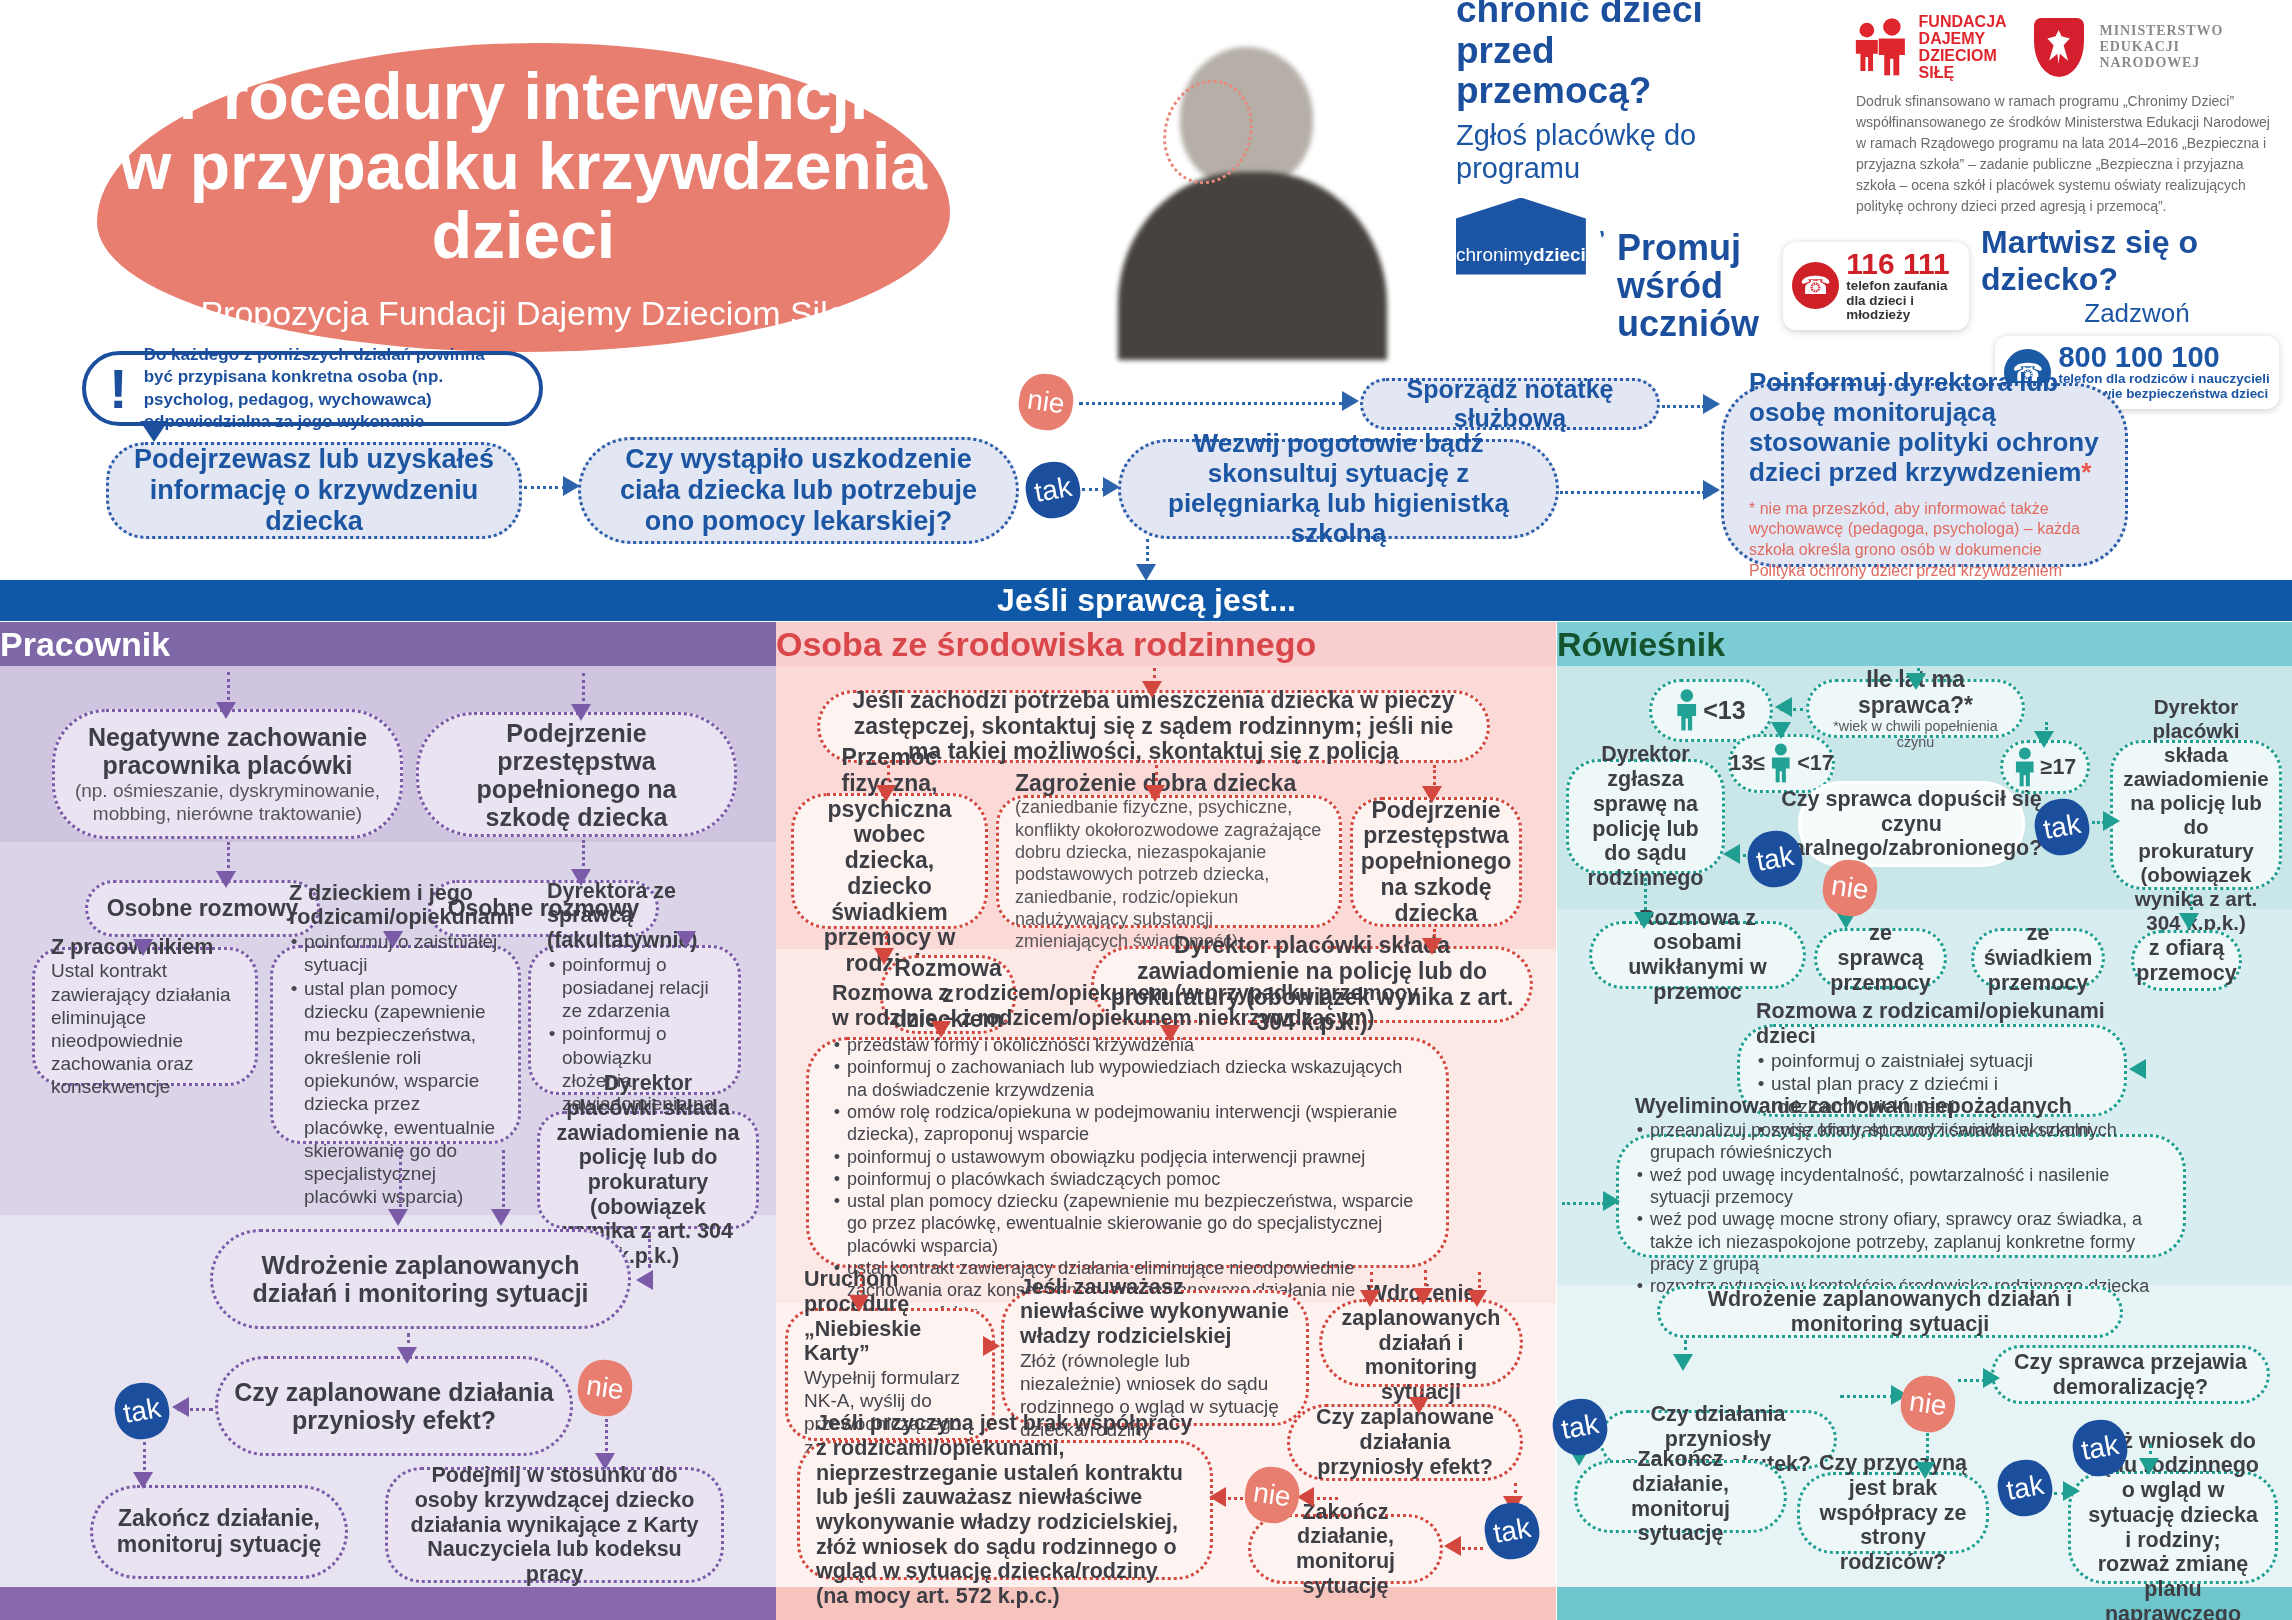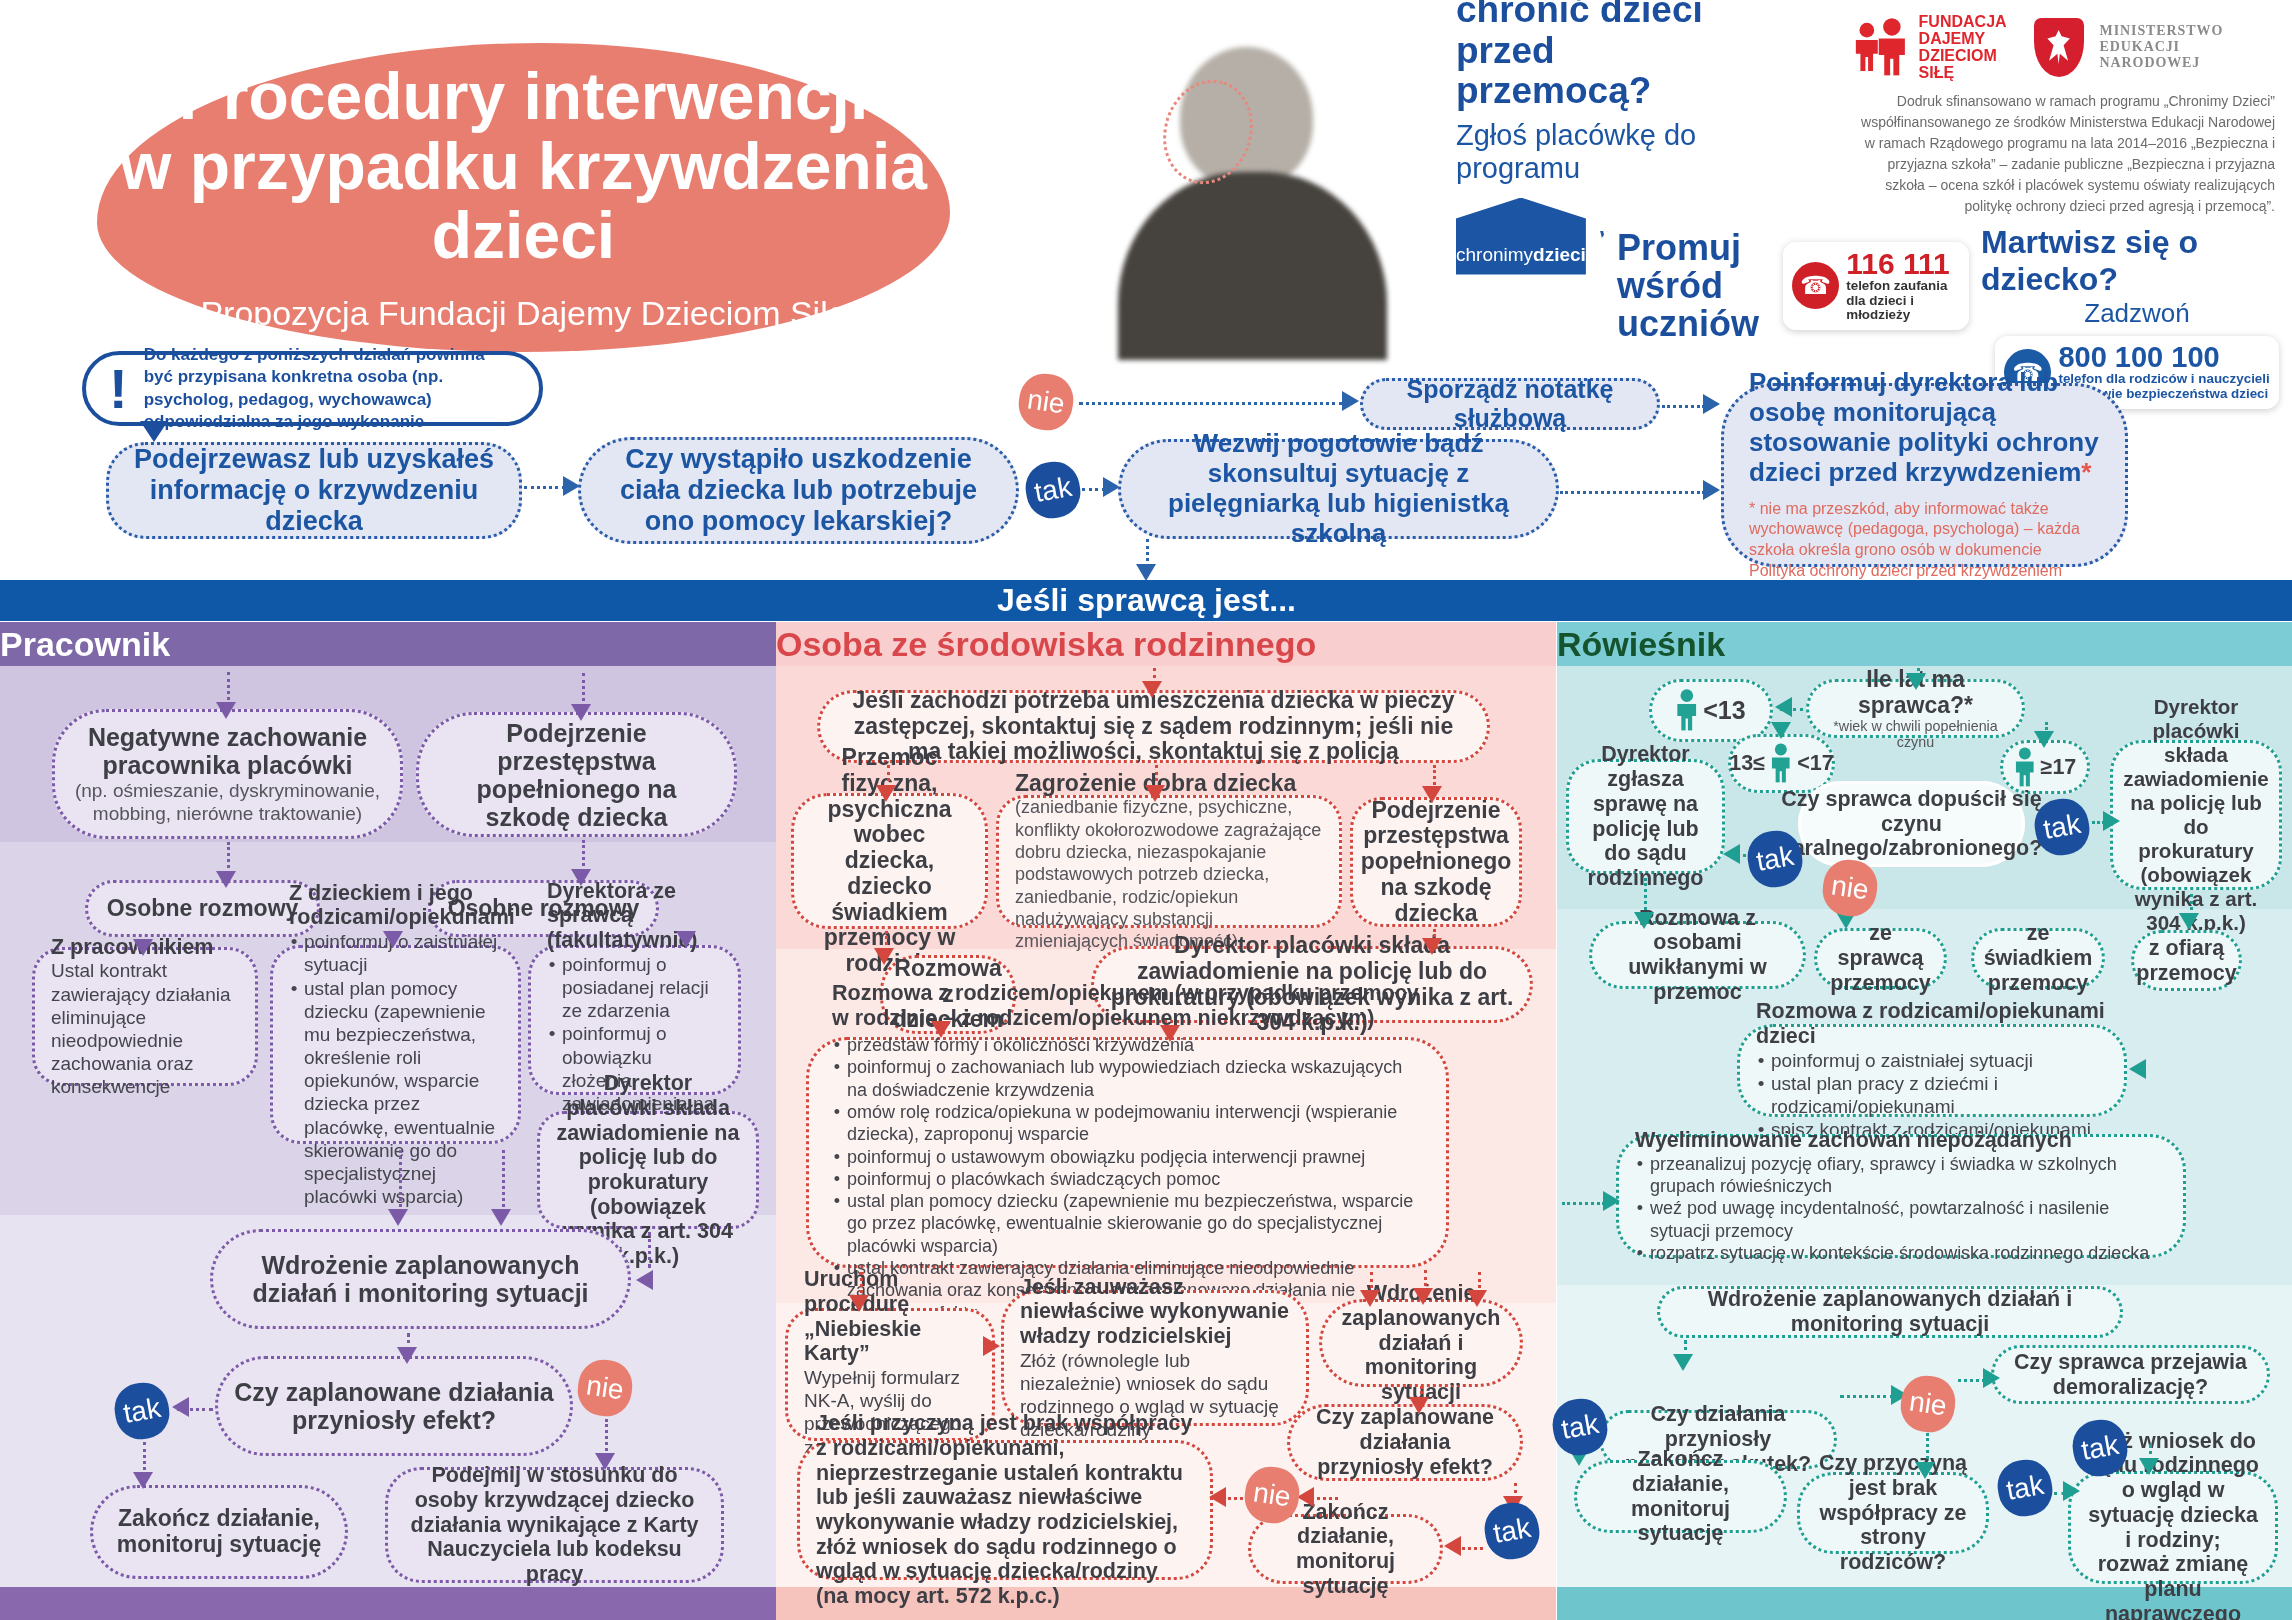--- a/index.html
+++ b/index.html
@@ -62,21 +62,21 @@
       clip-path:polygon(50% 0,100% 27%,100% 100%,0 100%,0 27%);
       display:flex;align-items:flex-end;justify-content:center;padding-bottom:9px;box-sizing:border-box;}
   .house span{color:#fff;font-size:19px;}
   #logos-box{left:1838px;top:0;width:455px;height:222px;border-radius:0 0 23px 23px;padding:12.5px 18px;box-sizing:border-box;}
   .fdds-lines{color:#e0262d;font-weight:bold;font-size:16px;line-height:1.08;}
   .men-lines{color:#8a8a8a;font-family:"Liberation Serif",serif;font-size:14px;line-height:1.15;letter-spacing:0.9px;font-weight:bold;}
   .shield{width:50px;height:59px;background:#d61f2e;border-radius:7.2px 7.2px 50% 50%/7.2px 7.2px 60% 60%;
       display:flex;align-items:center;justify-content:center;}
   .eagle{width:25px;height:34px;background:#fff;
       clip-path:polygon(50% 0,62% 18%,95% 25%,70% 45%,88% 90%,55% 70%,50% 100%,45% 70%,12% 90%,30% 45%,5% 25%,38% 18%);}
-  .finep{color:#6b6b6b;font-size:14px;line-height:1.5;margin-top:9px;text-align:right;}
+  .finep{color:#6b6b6b;font-size:14px;line-height:1.5;margin-top:9px;}
   #promote-blob{left:1592px;top:215px;width:389px;height:142px;border-radius:54px;display:flex;align-items:center;padding:0 12.5px 0 25px;box-sizing:border-box;}
   #promote-blob .lab{color:#1b4f9e;font-weight:bold;font-size:36px;line-height:1.05;width:188px;}
   .phonebox{background:#fff;border-radius:12.5px;box-shadow:0 1.8px 7.2px rgba(0,0,0,.18);
       display:flex;align-items:center;padding:7.2px 9px;gap:7.2px;}
   .pbadge{width:47px;height:47px;border-radius:50%;display:flex;align-items:center;justify-content:center;color:#fff;font-size:25px;flex:none;}
   .pbadge.red{background:#cf2027;}.pbadge.blu{background:#1b5aa5;}
   .pnum.red{color:#cf2027;font-weight:bold;font-size:30px;line-height:1;}
   .pnum.blu{color:#1b55a4;font-weight:bold;font-size:29px;line-height:1;}
   .pdesc{font-size:13.4px;font-weight:bold;line-height:1.1;}
   .pdesc.dark{color:#333;}.pdesc.blu{color:#1b55a4;}
@@ -459,20 +459,21 @@
 <div class="bub tl lft f21" style="left:1737px;top:1024px;width:390px;height:93px;border-radius:36px;">
   <div class="bt f24">Rozmowa z rodzicami/opiekunami dzieci</div>
   <div class="bl">poinformuj o zaistniałej sytuacji</div>
   <div class="bl">ustal plan pracy z dziećmi i rodzicami/opiekunami</div>
   <div class="bl">spisz kontrakt z rodzicami/opiekunami</div>
 </div>
 <div class="bub tl lft f20" style="left:1616px;top:1134px;width:570px;height:124px;border-radius:36px;">
   <div class="bt f24">Wyeliminowanie zachowań niepożądanych</div>
   <div class="bl">przeanalizuj pozycję ofiary, sprawcy i świadka w szkolnych grupach rówieśniczych</div>
   <div class="bl">weź pod uwagę incydentalność, powtarzalność i nasilenie sytuacji przemocy</div>
+  <div class="bl">weź pod uwagę mocne strony ofiary, sprawcy oraz świadka, a także ich niezaspokojone potrzeby, zaplanuj konkretne formy pracy z grupą</div>
   <div class="bl">rozpatrz sytuację w kontekście środowiska rodzinnego dziecka</div>
 </div>
 <div class="bub tl cen f24" style="left:1657px;top:1286px;width:466px;height:52px;border-radius:32px;">
   <div class="bt">Wdrożenie zaplanowanych działań i monitoring sytuacji</div>
 </div>
 <div class="bub tl cen f24" style="left:1599px;top:1365px;width:238px;height:59px;border-radius:36px;margin-top:45px;">
   <div class="bt">Czy działania przyniosły pożądany skutek?</div>
 </div>
 <div class="pill no" style="left:1901px;top:1376px;">nie</div>
 <div class="bub tl cen f24" style="left:1991px;top:1345px;width:279px;height:59px;border-radius:36px;">

